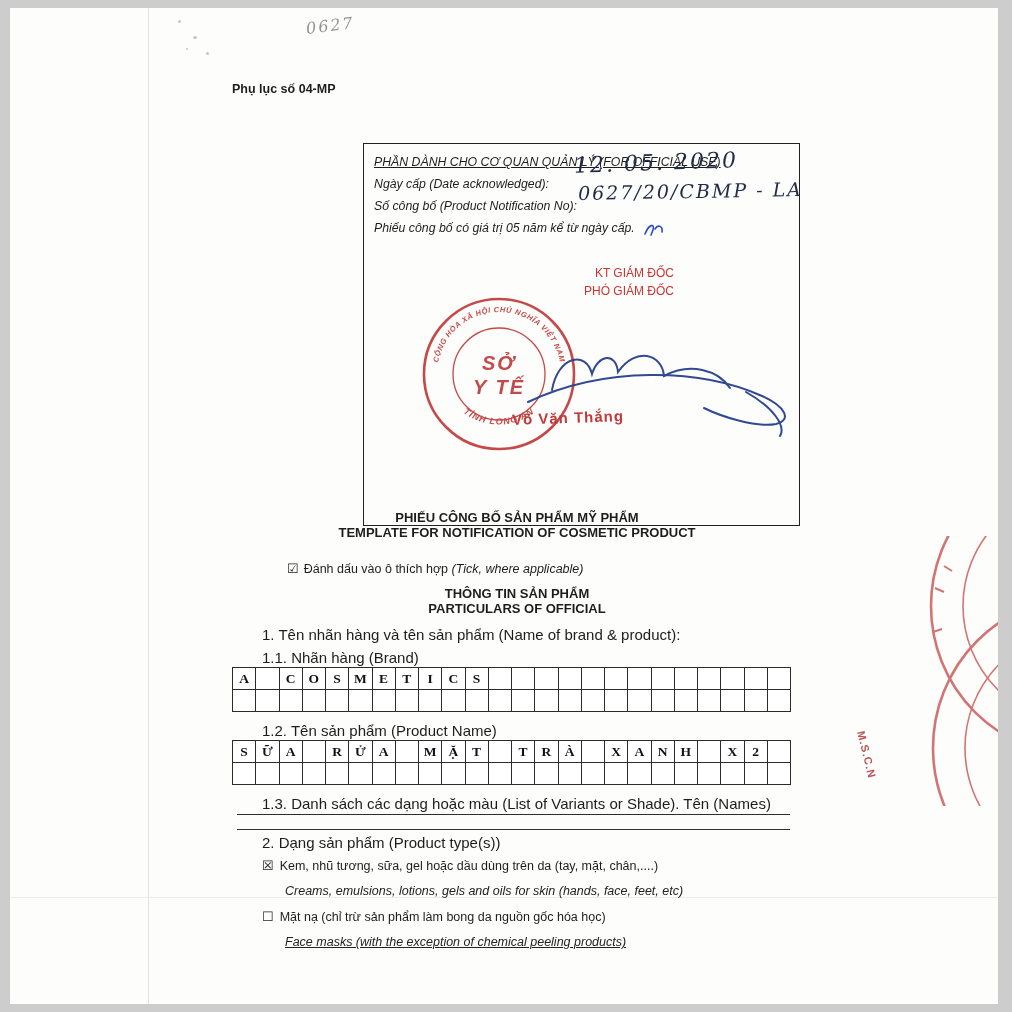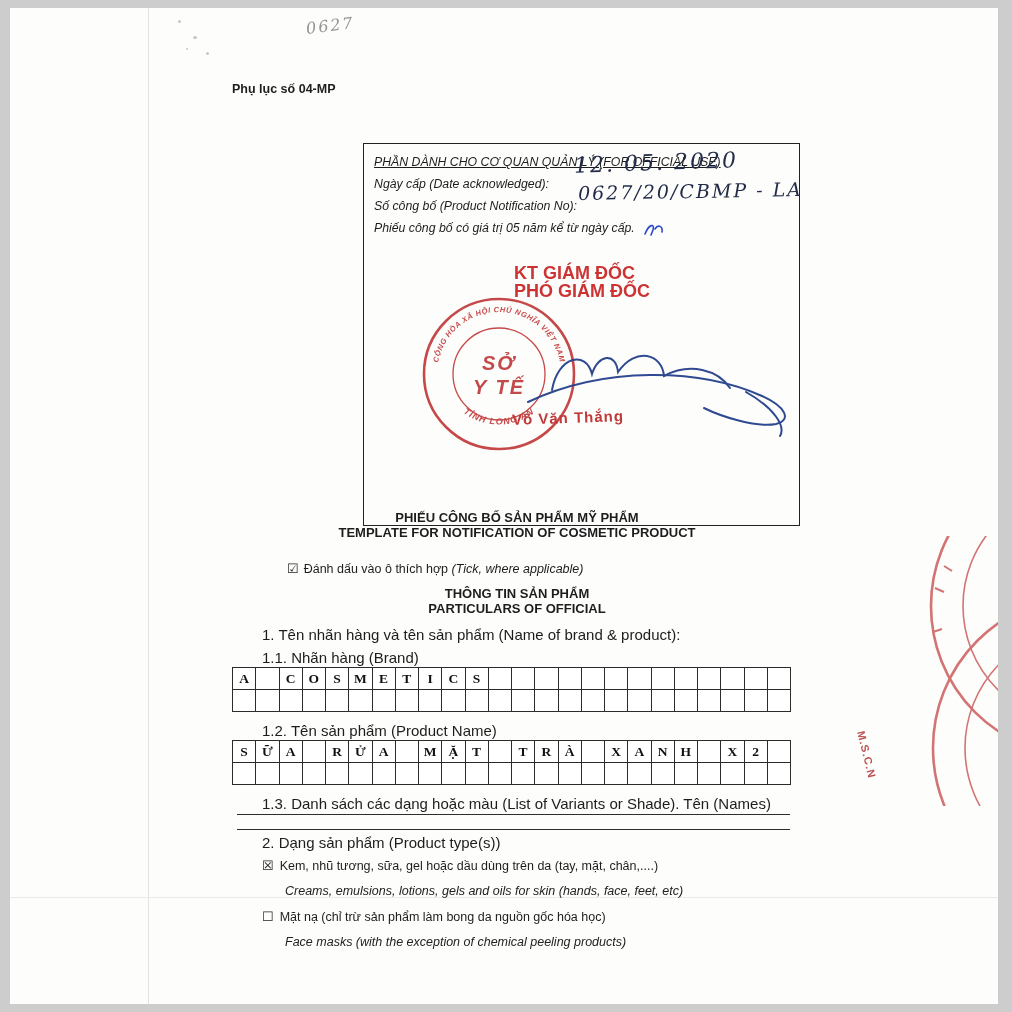--- a/index.html
+++ b/index.html
@@ -33,22 +33,22 @@
   }
   .ob-title{text-decoration:underline;font-size:12.3px;}
   .handwrite{
     position:absolute;font-family:"DejaVu Serif",serif;font-style:italic;
     color:#222c48;letter-spacing:2px;white-space:nowrap;
   }
   .hw-date{left:210px;top:8px;font-size:22px;transform:rotate(-2deg);}
   .hw-notif{left:214px;top:36px;font-size:19px;transform:rotate(-1deg);}
   .paraph{vertical-align:middle;margin-left:4px;}
   .signer-titles{
-    position:absolute;left:150px;top:120px;width:160px;text-align:left;
-    color:#cc3333;font-weight:bold;font-style:normal;font-size:18px;line-height:18px;
+    position:absolute;left:150px;top:120px;width:160px;text-align:right;
+    color:#cc3333;font-weight:normal;font-style:normal;font-size:12px;line-height:18px;
   }
   .stamp-svg{position:absolute;left:55px;top:150px;opacity:.92;z-index:1;}
   .signature-svg{position:absolute;left:130px;top:160px;z-index:2;}
   .signer-name{
     position:absolute;left:148px;top:263px;color:#c03a3a;font-weight:bold;
     font-style:normal;font-size:15px;transform:rotate(-2deg);z-index:3;letter-spacing:1px;
   }
 
   
   .center-col{position:absolute;left:222px;width:570px;text-align:center;font-weight:bold;font-size:13px;line-height:15px;}
@@ -264,21 +264,21 @@
   <div class="sec-label" style="left:252px;top:826px;">2. Dạng sản phẩm (Product type(s))</div>
 
   <div class="pt-row" style="left:252px;top:850px;">
     <span class="glyph">☒</span><span>Kem, nhũ tương, sữa, gel hoặc dầu dùng trên da (tay, mặt, chân,....)</span>
   </div>
   <div class="pt-en" style="left:275px;top:876px;">Creams, emulsions, lotions, gels and oils for skin (hands, face, feet, etc)</div>
 
   <div class="pt-row" style="left:252px;top:901px;">
     <span class="glyph">☐</span><span>Mặt nạ (chỉ trừ sản phẩm làm bong da nguồn gốc hóa học)</span>
   </div>
-  <div class="pt-en" style="left:275px;top:927px;">Face masks (with the exception of chemical peeling products)</div>
+  <div class="pt-en" style="left:275px;top:927px;text-decoration:underline;">Face masks (with the exception of chemical peeling products)</div>
 
   <svg class="edge-stamp-svg" width="175" height="270" viewBox="0 0 175 270">
     <g stroke="#c24040" fill="none" opacity="0.72">
       <circle cx="258" cy="70" r="150" stroke-width="2.6"></circle>
       <circle cx="258" cy="70" r="118" stroke-width="1.6"></circle>
       <circle cx="262" cy="212" r="152" stroke-width="2.6"></circle>
       <circle cx="262" cy="212" r="120" stroke-width="1.6"></circle>
       <path d="M121 30 l8 5 M112 52 l9 4 M110 96 l9 -3" stroke-width="2"></path>
     </g>
     <text transform="translate(34,196) rotate(76)" font-size="11" font-weight="bold" fill="#b23535" opacity="0.85" letter-spacing="1">M.S.C.N</text>

